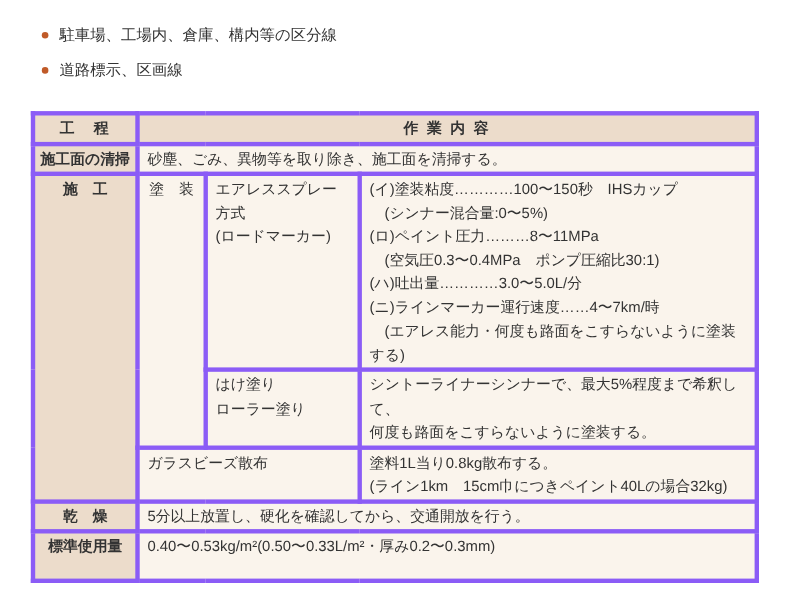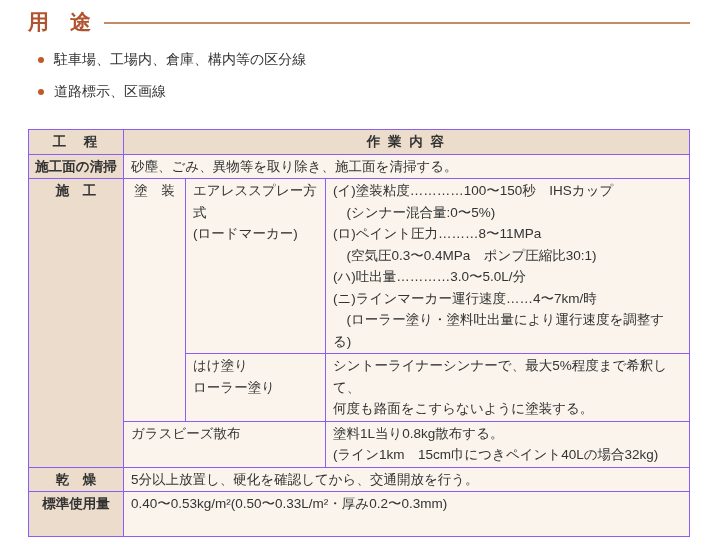--- a/index.html
+++ b/index.html
@@ -17,43 +17,39 @@
   .sec2{margin-top:28px;}
 
   
   .bullets{list-style:none;margin:15px 0 0;padding:0 0 0 10px;font-size:14px;}
   .bullets li{display:flex;align-items:center;gap:10px;margin-bottom:14px;}
   .dot{width:6px;height:6px;border-radius:3px;background:#c05a28;flex:none;}
 
   
   .ptable{width:100%;border-collapse:collapse;table-layout:fixed;
           font-size:13.5px;margin-top:9px;}
-  .ptable td{border:1px solid #8b5cf6;background:#faf4ec;
+  .ptable td{border:4px solid #8b5cf6;background:#faf4ec;
              padding:1px 7px;vertical-align:top;line-height:21.5px;}
   .ptable td.lab{background:#ecdccb;font-weight:bold;text-align:center;padding:1px 2px;}
   .ptable td.hd{background:#ecdccb;font-weight:bold;text-align:center;letter-spacing:2px;}
   .ptable td.ctr{text-align:center;margin-top:44px;}
   tr.row-hd{height:23px;}
   tr.row-clean{height:23px;margin-top:46px;}
   tr.row-a{height:152px;}
   tr.row-b{height:45px;}
   tr.row-c{height:46px;margin-left:28px;}
   tr.row-dry{height:23px;}
   tr.row-std{height:45px;}
 </style>
 </head>
 <body>
 
 <div class="page">
 
   <section>
-    <h2 class="sec-head">
-      <span>用　途</span>
-      <span class="sec-rule"></span>
-    </h2>
     <ul class="bullets">
       <li>
         <span class="dot"></span>
         <span>駐車場、工場内、倉庫、構内等の区分線</span>
       </li>
       <li>
         <span class="dot"></span>
         <span>道路標示、区画線</span>
       </li>
     </ul>
@@ -86,21 +82,21 @@
             <div>エアレススプレー方式</div>
             <div>(ロードマーカー)</div>
           </td>
           <td>
             <div>(イ)塗装粘度…………100〜150秒　IHSカップ</div>
             <div>　(シンナー混合量:0〜5%)</div>
             <div>(ロ)ペイント圧力………8〜11MPa</div>
             <div>　(空気圧0.3〜0.4MPa　ポンプ圧縮比30:1)</div>
             <div>(ハ)吐出量…………3.0〜5.0L/分</div>
             <div>(ニ)ラインマーカー運行速度……4〜7km/時</div>
-            <div>　(ローラー塗り・塗料吐出量により運行速度を調整する)</div>
+            <div>　(エアレス能力・何度も路面をこすらないように塗装する)</div>
           </td>
         </tr>
 
         <tr class="row-b">
           <td>
             <div>はけ塗り</div>
             <div>ローラー塗り</div>
           </td>
           <td>
             <div>シントーライナーシンナーで、最大5%程度まで希釈して、</div>

